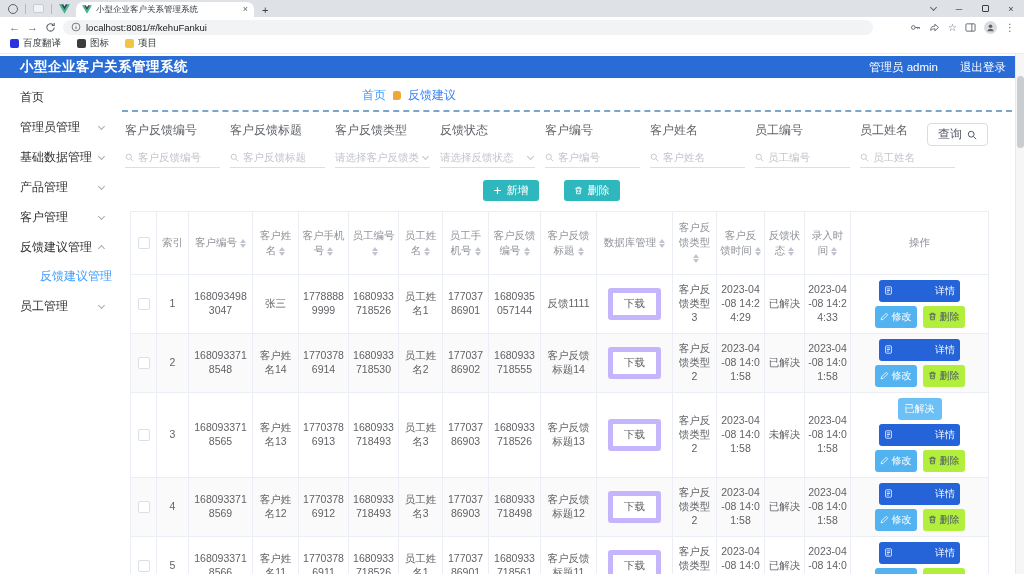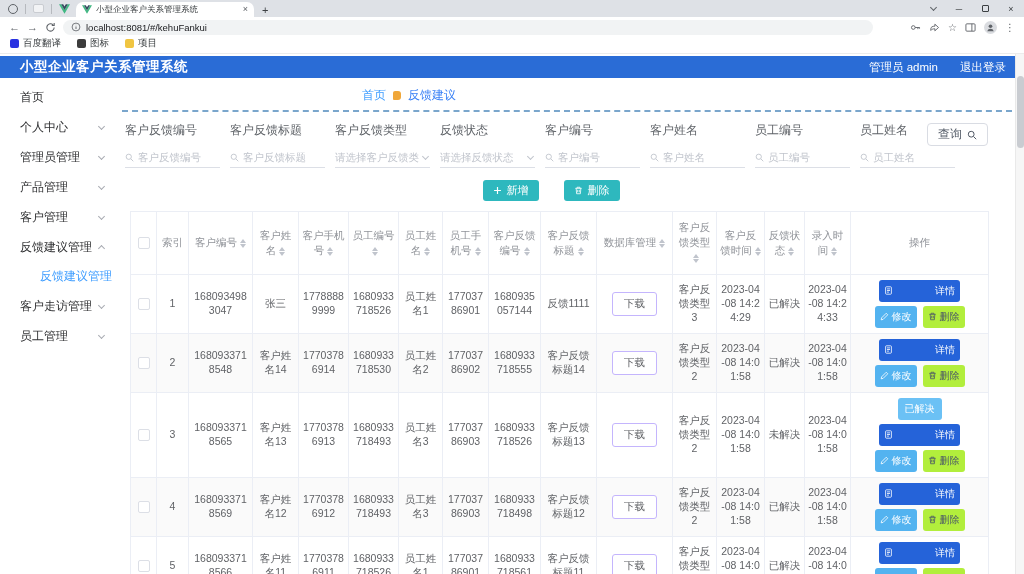--- a/index.html
+++ b/index.html
@@ -74,21 +74,21 @@
 
   table.grid { margin-left:12px; width:858px; border-collapse:collapse; table-layout:fixed; background:#fff; }
   .grid th { border:1px solid #ebeef5; padding:8px 3px; font-size:10.5px; font-weight:normal; color:#909399; text-align:center; vertical-align:middle; line-height:1.45; background:#fff; }
   .grid td { border:1px solid #ebeef5; padding:4px 3px; font-size:10.5px; color:#606266; text-align:center; vertical-align:middle; word-break:break-all; line-height:1.32; }
   .grid tbody tr:nth-child(even) { background:#fafafa; }
   .caret { display:inline-flex; flex-direction:column; gap:1px; margin-left:3px; vertical-align:middle; }
   .caret i { width:0; height:0; border-left:3.5px solid transparent; border-right:3.5px solid transparent; display:block; }
   .caret .up { border-bottom:4px solid #c0c4cc; }
   .caret .down { border-top:4px solid #c0c4cc; }
   .cbox { display:inline-block; width:12px; height:12px; border:1px solid #dcdfe6; border-radius:2px; background:#fff; vertical-align:middle; }
-  .dl-btn { background:#fff; border:1px solid #c4b5fd; border-radius:3px; padding:4px 11px; font-size:10.5px; color:#606266; }
+  .dl-btn { background:#fff; border:5px solid #c4b5fd; border-radius:3px; padding:4px 11px; font-size:10.5px; color:#606266; }
   .act-box { display:flex; flex-wrap:wrap; justify-content:center; align-items:center; gap:2px; }
   .act { display:inline-flex; align-items:center; gap:3px; border:none; border-radius:3px; padding:4px 5px; font-size:10px; color:#fff; margin:1px 2px; }
   .act svg { width:9px; height:9px; }
   .act-detail { background:#2563d9;gap:42px; }
   .act-edit { background:#53b3f0; }
   .act-resolve { background:#6bc1f5; padding:4px 7px; }
   .act-del { background:#b2ee3c; color:#4d5a66; }
 
   .page-scrollbar { position:absolute; right:0; top:54px; bottom:0; width:9px; background:#f6f6f6; border-left:1px solid #e9e9e9; z-index:9; }
   .page-scrollbar .thumb { position:absolute; top:22px; left:1px; width:7px; height:72px; background:#c9ccd1; border-radius:4px; }
@@ -202,44 +202,40 @@
     <span>退出登录</span>
   </div>
 </div>
 
 <div class="app-body">
   <div class="sidebar" id="sidebar">
       <div class="side-item">
         <span class="side-label">首页</span>
       </div>
       <div class="side-item">
-        <span class="side-label">个人中心</span>
+        <span class="side-label">管理员管理</span>
         <span class="chev"></span>
       </div>
       <div class="side-item">
-        <span class="side-label">管理员管理</span>
+        <span class="side-label">基础数据管理</span>
         <span class="chev"></span>
       </div>
       <div class="side-item">
         <span class="side-label">产品管理</span>
         <span class="chev"></span>
       </div>
       <div class="side-item">
         <span class="side-label">客户管理</span>
         <span class="chev"></span>
       </div>
       <div class="side-item">
         <span class="side-label">反馈建议管理</span>
         <span class="chev chev-up"></span>
       </div>
       <div class="side-sub active">反馈建议管理</div>
-      <div class="side-item">
-        <span class="side-label">客户走访管理</span>
-        <span class="chev"></span>
-      </div>
       <div class="side-item">
         <span class="side-label">员工管理</span>
         <span class="chev"></span>
       </div>
     </div>
 
   <div class="main">
     <div class="breadcrumb">
       <span class="bc-home">首页</span>
       <span class="bc-icon"></span>

